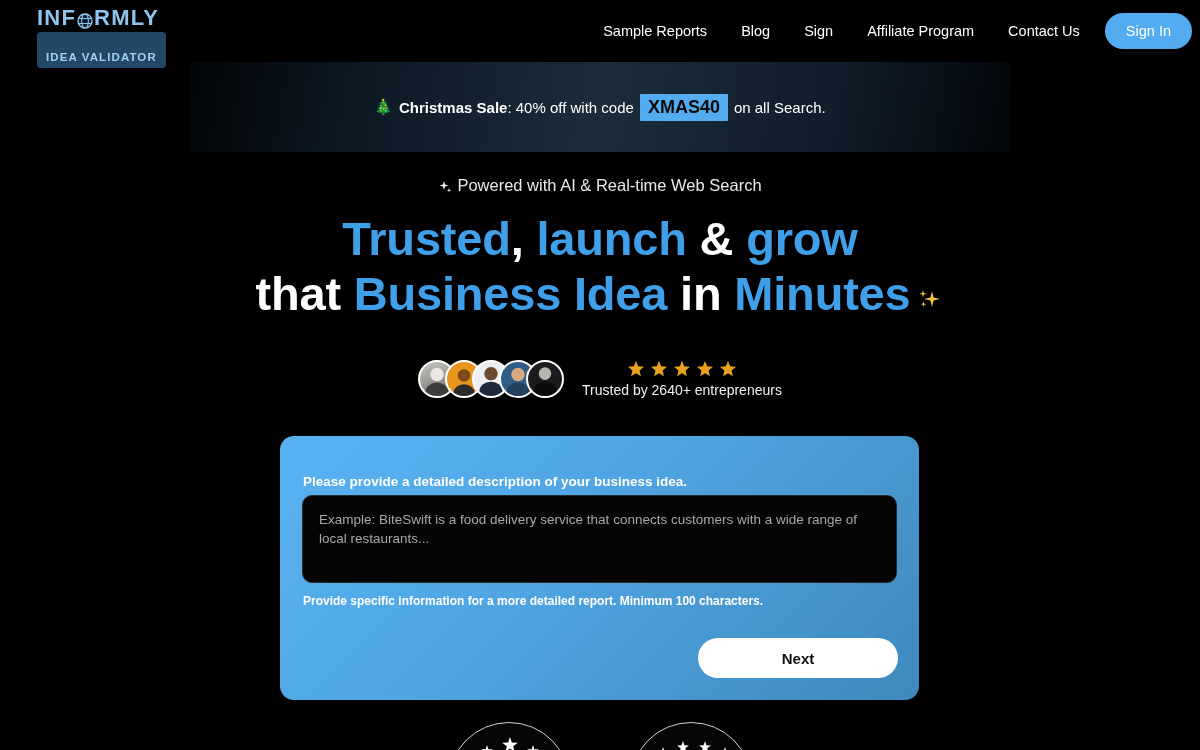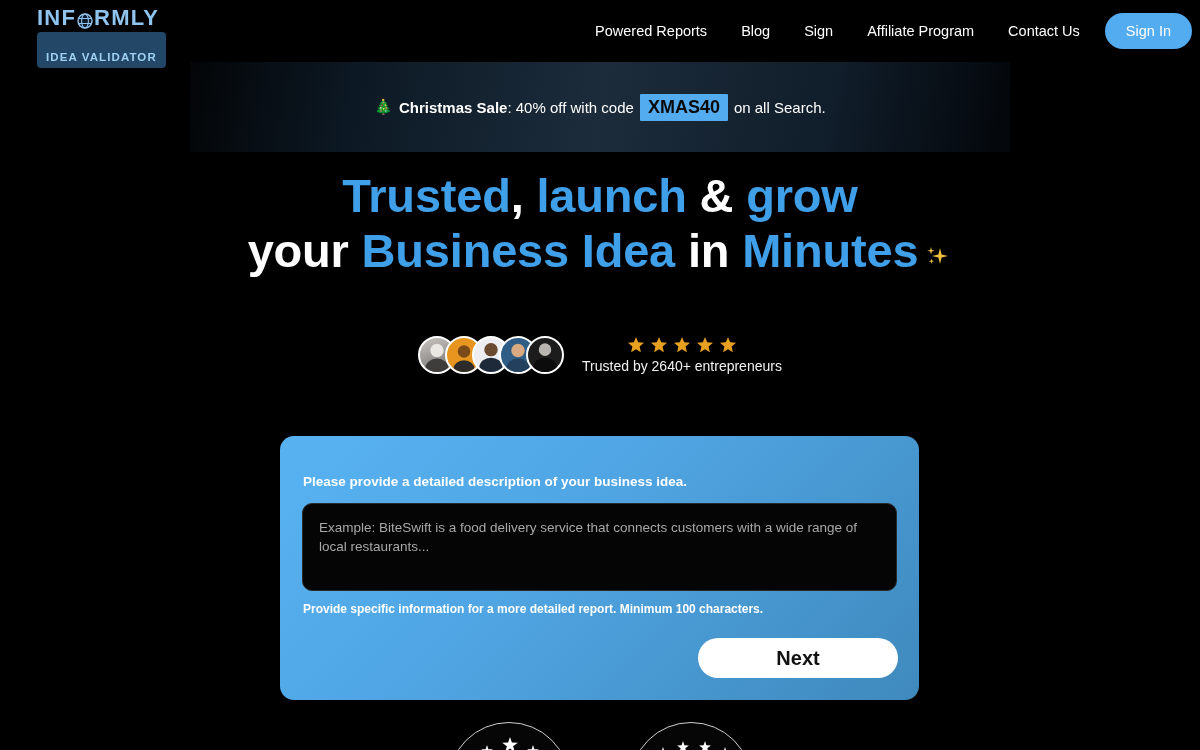--- a/index.html
+++ b/index.html
@@ -78,21 +78,21 @@
   h1.headline {
     margin-top: 16px;
     font-size: 47px; font-weight: 700; line-height: 1.18;
     color: #ffffff; letter-spacing: -0.2px;
   }
   .blue { color: #3f9fe8; }
   .spark-gold { display: inline-block; width: 28px; height: 28px; vertical-align: -4px; margin-left: 6px; }
 
   
   .social {
-    position: absolute; top: 336px; left: 0; width: 1200px;
+    position: absolute; top: 360px; left: 0; width: 1200px;
     display: flex; align-items: center; justify-content: center; gap: 18px;
   }
   .avatars { display: flex; align-items: center; }
   .avatar {
     width: 38px; height: 38px; border-radius: 50%;
     border: 2.5px solid #ffffff; margin-left: -11px;
     background-size: cover; background-position: center;
     overflow: hidden; position: relative;
   }
   .avatar:first-child { margin-left: 0; }
@@ -103,38 +103,38 @@
 
   
   .card {
     position: absolute; left: 280px; top: 436px; width: 639px; height: 264px;
     background: linear-gradient(135deg, #58b2f2 0%, #50a6e4 40%, #3f89bd 100%);
     border-radius: 14px;
     padding: 38px 22px 0 22px;
     box-shadow: 0 10px 35px rgba(0,0,0,0.55);
   }
   .card-label {
-    color: #ffffff; font-size: 13.5px; font-weight: 700; margin-bottom: 14px;
+    color: #ffffff; font-size: 13.5px; font-weight: 700; margin-bottom: 6px;
     margin-left: 1px;
   }
   .idea-textarea {
     width: 595px; height: 88px; display: block;
     background: #050505; border: 1px solid #2a2a2a; border-radius: 10px;
     color: #d8d8d8; font-family: inherit; font-size: 13.5px; line-height: 1.42;
     padding: 14px 16px; resize: none; outline: none;
   }
   .idea-textarea::placeholder { color: #a8a8a8; }
   .card-hint {
     color: #ffffff; font-size: 12px; font-weight: 700; margin-top: 11px; margin-left: 1px;
   }
   .next-btn {
     position: absolute; right: 21px; bottom: 22px;
     width: 200px; height: 40px;
     background: #ffffff; color: #111; border: none; border-radius: 999px;
-    font-family: inherit; font-size: 20px; font-weight: 600; cursor: pointer;
+    font-family: inherit; font-size: 15px; font-weight: 600; cursor: pointer;
   }
 
   
   .badges {
     position: absolute; top: 722px; left: 0; width: 1200px;
     display: flex; justify-content: center; gap: 60px;
   }
   .badge-circle {
     width: 122px; height: 122px; border-radius: 50%;
     border: 1.5px solid #cfcfcf; position: relative; overflow: hidden;
@@ -156,47 +156,56 @@
             <path d="M1.6 5.5h12.8M1.6 10.5h12.8" stroke="#8fc4ef" stroke-width="1.1"></path>
             <ellipse cx="8" cy="8" rx="3.4" ry="7" fill="none" stroke="#8fc4ef" stroke-width="1.1"></ellipse>
           </svg>
         </span>
         <span>RMLY</span>
       </div>
       <div class="logo-badge">IDEA VALIDATOR</div>
     </div>
 
     <nav class="nav">
-      <a href="#">Powered Reports</a>
+      <a href="#">Sample Reports</a>
       <a href="#">Blog</a>
       <a href="#">Sign</a>
       <a href="#">Affiliate Program</a>
       <a href="#">Contact Us</a>
       <button class="signin-btn">Sign In</button>
     </nav>
   </div>
 
   <div class="promo">
     <div class="promo-inner">
       <span class="tree-icon">🎄</span>
       <b>Christmas Sale</b>
       <span>: 40% off with code </span>
       <span class="code-pill">XMAS40</span>
       <span> on all Search.</span>
     </div>
   </div>
 
   <div class="hero">
+    <div class="tagline">
+      <span class="spark-sm">
+        <svg viewBox="0 0 14 14" width="14" height="14">
+          <path d="M6 1 L7 4.6 L10.4 5.6 L7 6.6 L6 10 L5 6.6 L1.6 5.6 L5 4.6 Z" fill="#ffffff"></path>
+          <path d="M11 8 L11.5 9.7 L13.2 10.2 L11.5 10.7 L11 12.4 L10.5 10.7 L8.8 10.2 L10.5 9.7 Z" fill="#ffffff"></path>
+        </svg>
+      </span>
+      <span>Powered with AI &amp; Real-time Web Search</span>
+    </div>
 
     <h1 class="headline">
       <div>
         <span class="blue">Trusted</span><span>,</span><span class="blue"> launch</span><span> &amp; </span><span class="blue">grow</span>
       </div>
       <div>
-        <span>your </span><span class="blue">Business Idea</span><span> in </span><span class="blue">Minutes</span><span class="spark-gold">
+        <span>that </span><span class="blue">Business Idea</span><span> in </span><span class="blue">Minutes</span><span class="spark-gold">
           <svg viewBox="0 0 28 28" width="28" height="28">
             <path d="M16 5 L17.6 11.4 L24 13 L17.6 14.6 L16 21 L14.4 14.6 L8 13 L14.4 11.4 Z" fill="#f0c040"></path>
             <path d="M7 4 L7.8 7 L10.8 7.8 L7.8 8.6 L7 11.6 L6.2 8.6 L3.2 7.8 L6.2 7 Z" fill="#f0c040"></path>
             <path d="M7.5 15.5 L8.1 17.6 L10.2 18.2 L8.1 18.8 L7.5 20.9 L6.9 18.8 L4.8 18.2 L6.9 17.6 Z" fill="#f0c040"></path>
           </svg>
         </span>
       </div>
     </h1>
   </div>
 

